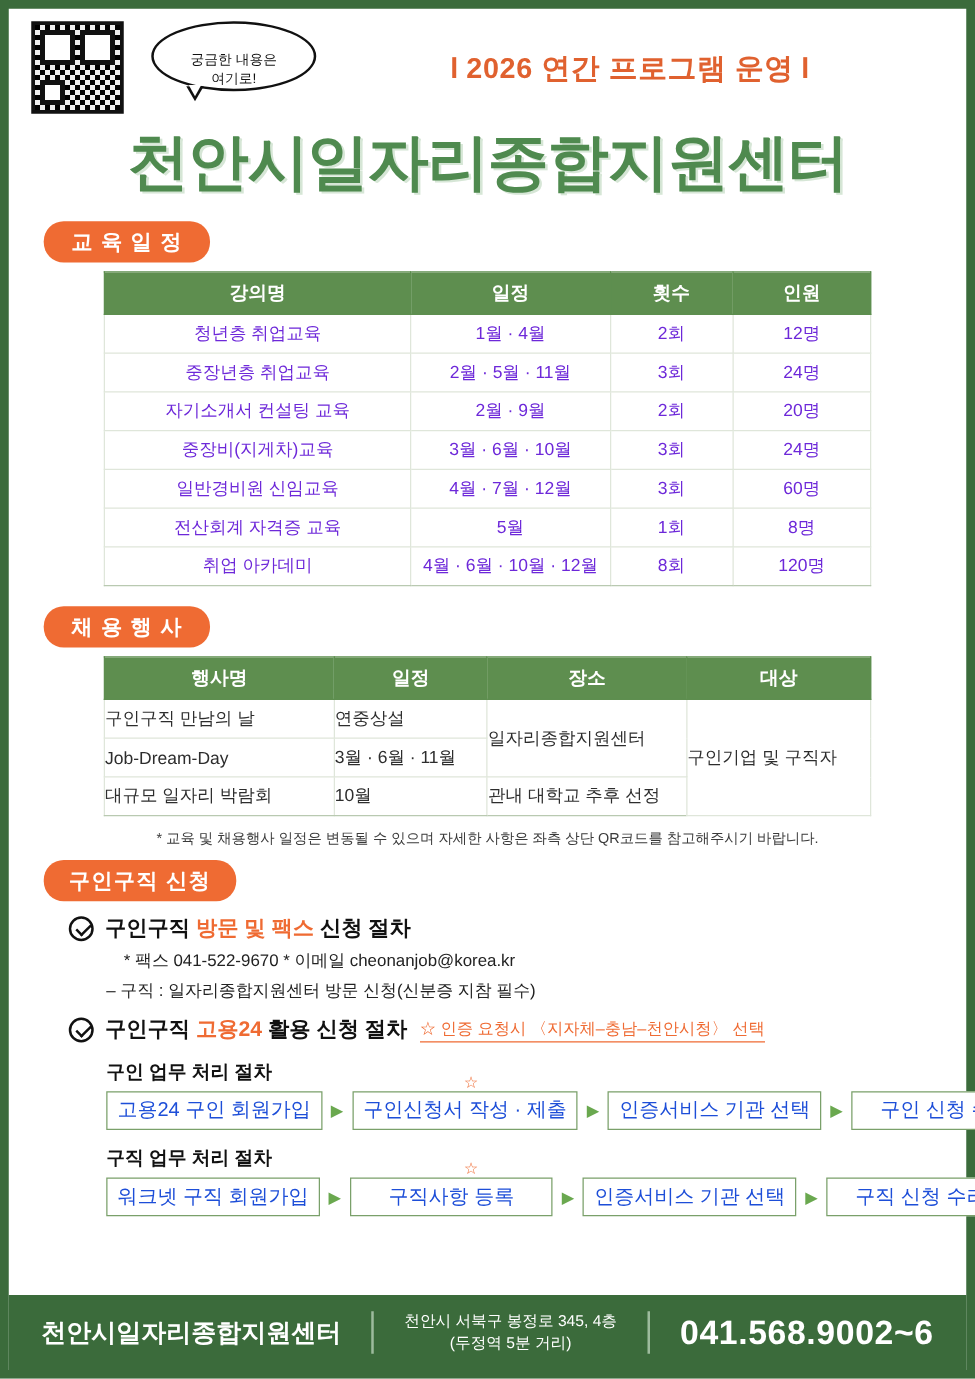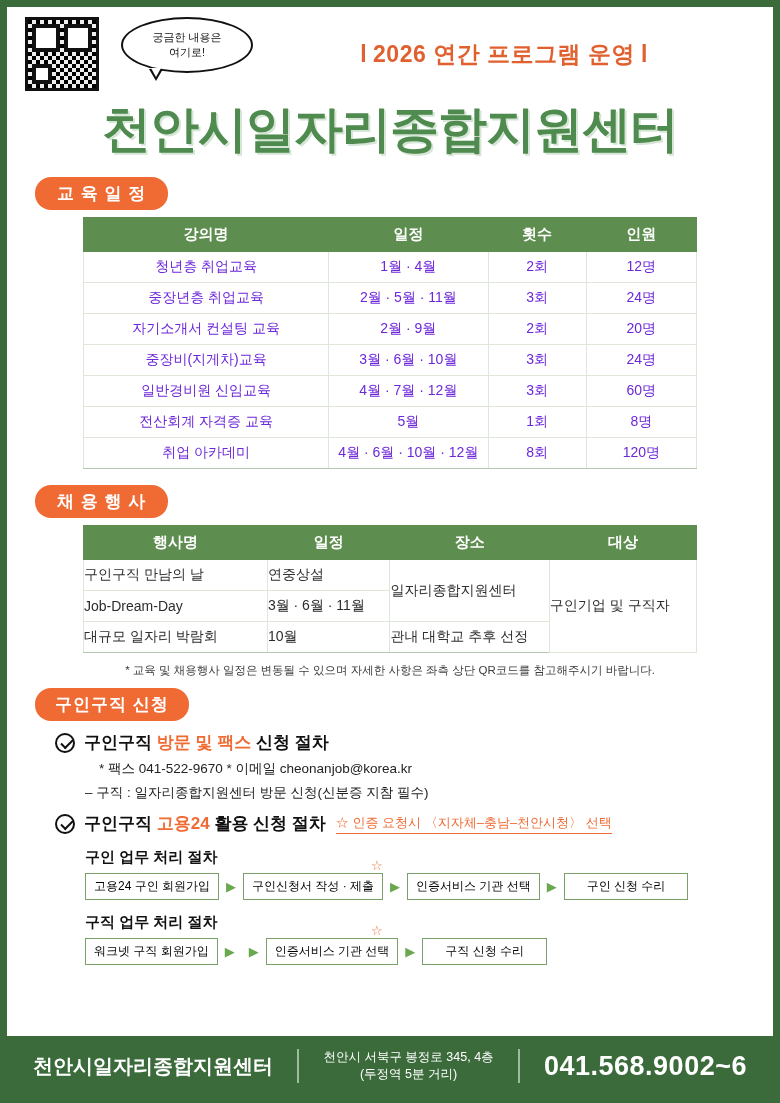--- a/index.html
+++ b/index.html
@@ -47,21 +47,21 @@
     position:absolute; bottom:4px; left:4px;
     width:20px; height:20px; border:4px solid #111; background:#fff;
   }
   .bubble {
     margin-left: 22px;
     position: relative;
     width: 132px; height: 56px;
     border: 2px solid #111;
     border-radius: 50%;
     display: flex; flex-direction: column;
-    align-items: center; justify-content: center;
+    align-items: center; justify-content: flex-end;
     font-size: 11px; color:#111; line-height: 1.35;
     flex: 0 0 auto;
   }
   .bubble::after {
     content:"";
     position:absolute; bottom:-10px; left:26px;
     width:0;height:0;
     border-left: 7px solid transparent;
     border-right: 7px solid transparent;
     border-top: 12px solid #111;
@@ -199,22 +199,22 @@
   }
   .flow {
     display:flex;
     align-items:center;
     margin-left: 78px;
     margin-top: 6px;
     position: relative;
   }
   .flow .box {
     border: 1px solid #7aa06a;
-    color:#000000;
-    font-size: 12px;
+    color:#1d4ed8;
+    font-size: 16px;
     padding: 4px 8px;
     text-align:center;
     background:#fff;
     white-space: nowrap;
   }
   .flow .arrow {
     color:#6aa84f;
     font-size: 13px;
     margin: 0 7px;
   }
@@ -382,20 +382,21 @@
       <span class="box">인증서비스 기관 선택</span>
       <span class="arrow">▶</span>
       <span class="box" style="padding:4px 22px;">구인 신청 수리</span>
     </div>
 
     <div class="proc-title">구직 업무 처리 절차</div>
     <div class="flow">
       <span class="starmark" style="left:286px;">☆</span>
       <span class="box">워크넷 구직 회원가입</span>
       <span class="arrow">▶</span>
+      <span class="box" style="padding:4px 30px;">구직사항 등록</span>
       <span class="arrow">▶</span>
       <span class="box">인증서비스 기관 선택</span>
       <span class="arrow">▶</span>
       <span class="box" style="padding:4px 22px;">구직 신청 수리</span>
     </div>
   </div>
 
   <div class="footer">
     <div class="f-name">천안시일자리종합지원센터</div>
     <div class="divider"></div>

